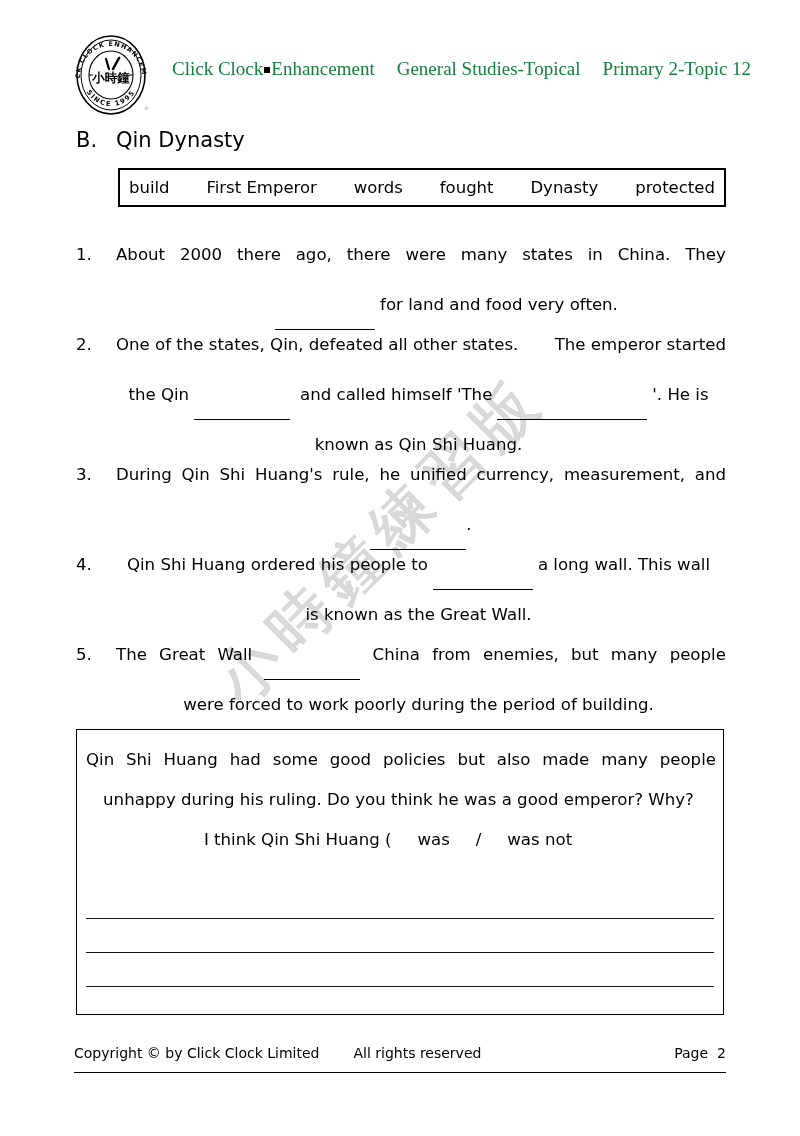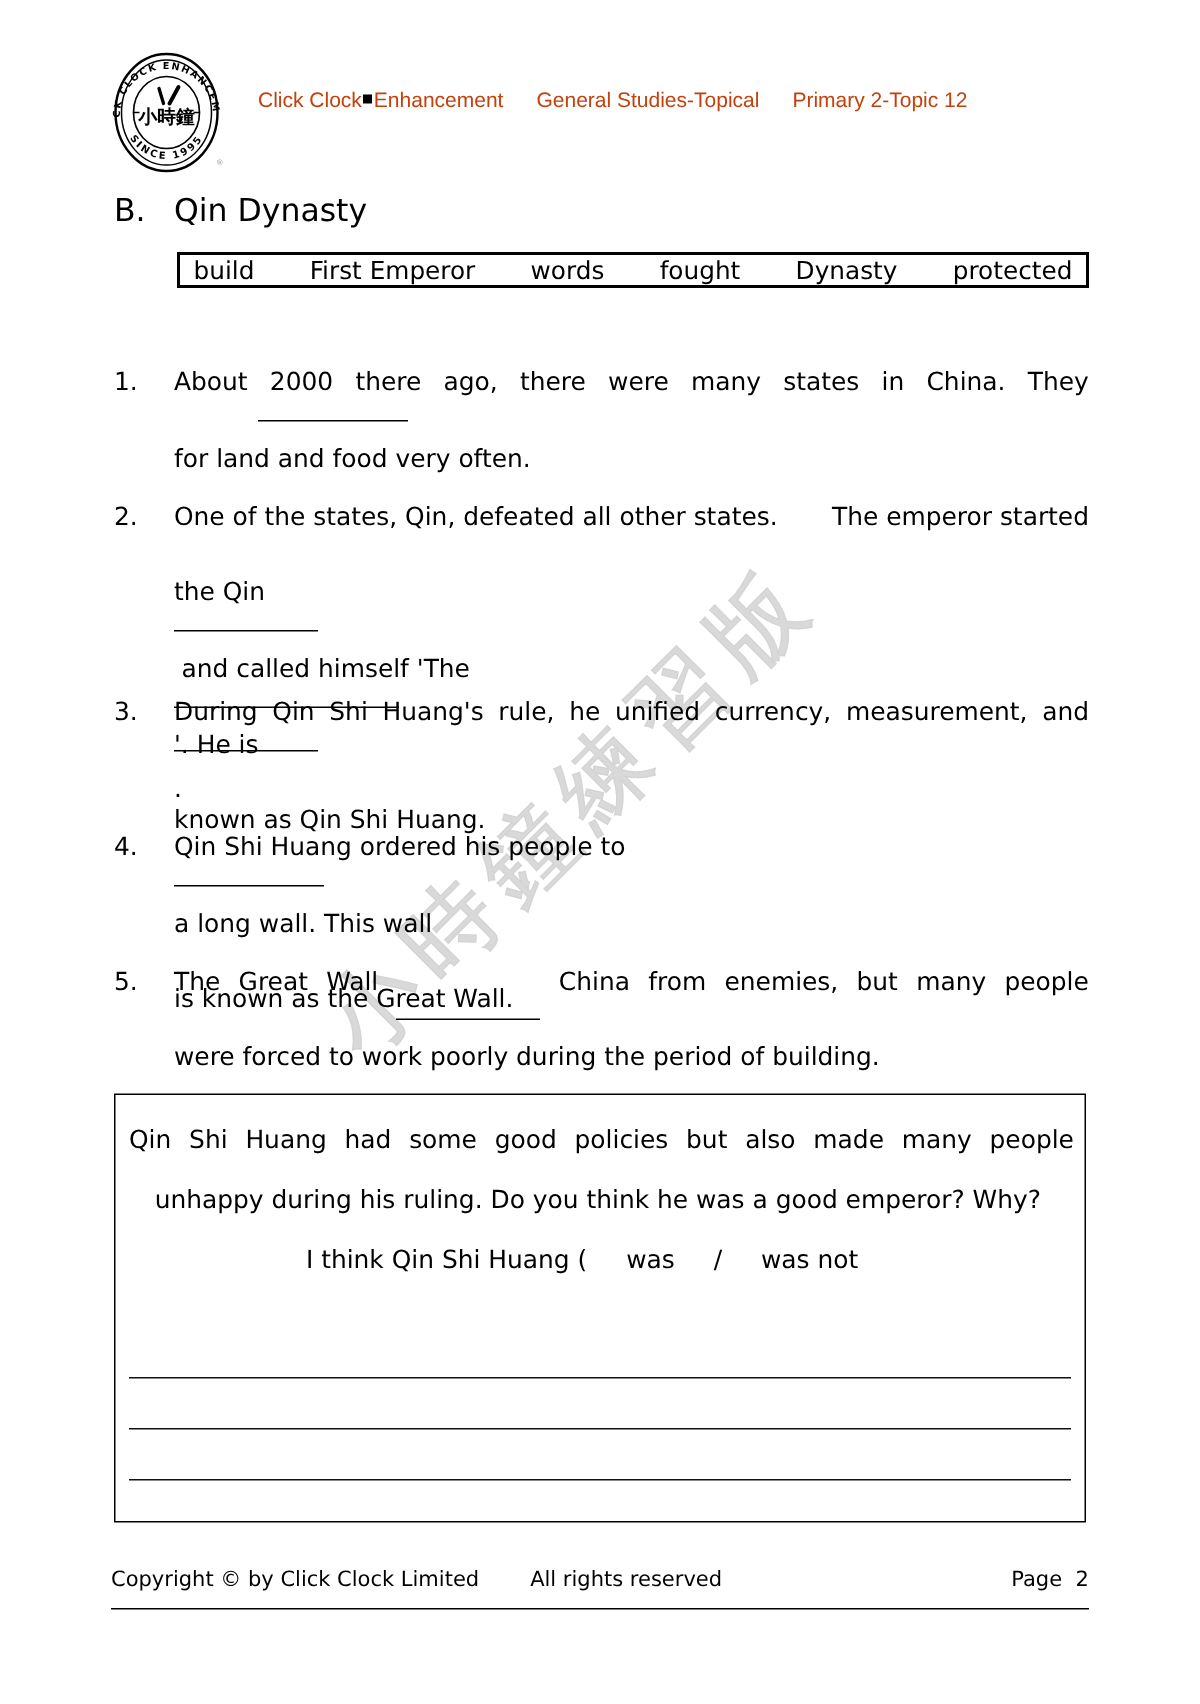--- a/index.html
+++ b/index.html
@@ -64,24 +64,24 @@
     top: 32px;
     width: 86px;
     height: 86px;
   }
   .logo svg { display: block; }
 
   .header-line {
     position: absolute;
     left: 172px;
     top: 58px;
-    font-family: Liberation Sans, sans-serif;
-    font-size: 14px;
+    font-family: Liberation Serif, serif;
+    font-size: 19px;
     white-space: nowrap;
-    color: #c2410c;
+    color: #15803d;
   }
   .header-line .seg { margin-right: 22px; }
   .header-line .seg:last-child { margin-right: 0; }
   .sq {
     display: inline-block;
     width: 6px;
     height: 6px;
     background: #000;
     vertical-align: 2px;
     margin: 0 1px;
@@ -100,21 +100,21 @@
     display: inline-block;
     width: 40px;
   }
 
   
   .wordbank {
     position: absolute;
     left: 118px;
     top: 168px;
     width: 608px;
-    height: 24px;
+    height: 39px;
     border: 2.2px solid #000;
     box-sizing: border-box;
     z-index: 3;
     display: flex;
     align-items: center;
     justify-content: space-between;
     padding: 0 9px;
   }
   .wordbank .w {
     font-size: 16.5px;
@@ -138,21 +138,21 @@
     text-align: left;
   }
   .q .body {
     margin-left: 40px;
   }
   .jline {
     display: flex;
     justify-content: space-between;
     white-space: nowrap;
   }
-  .jline.left { justify-content: center; flex-direction: column; }
+  .jline.left { justify-content: center; }
   .jline.left > span { margin-right: .30em; }
 
   .blank {
     display: inline-block;
     border-bottom: 1.4px solid #000;
     vertical-align: -3px;
   }
   .b-sm { width: 96px; }
   .b-md { width: 100px; }
   .b-lg { width: 150px; }

